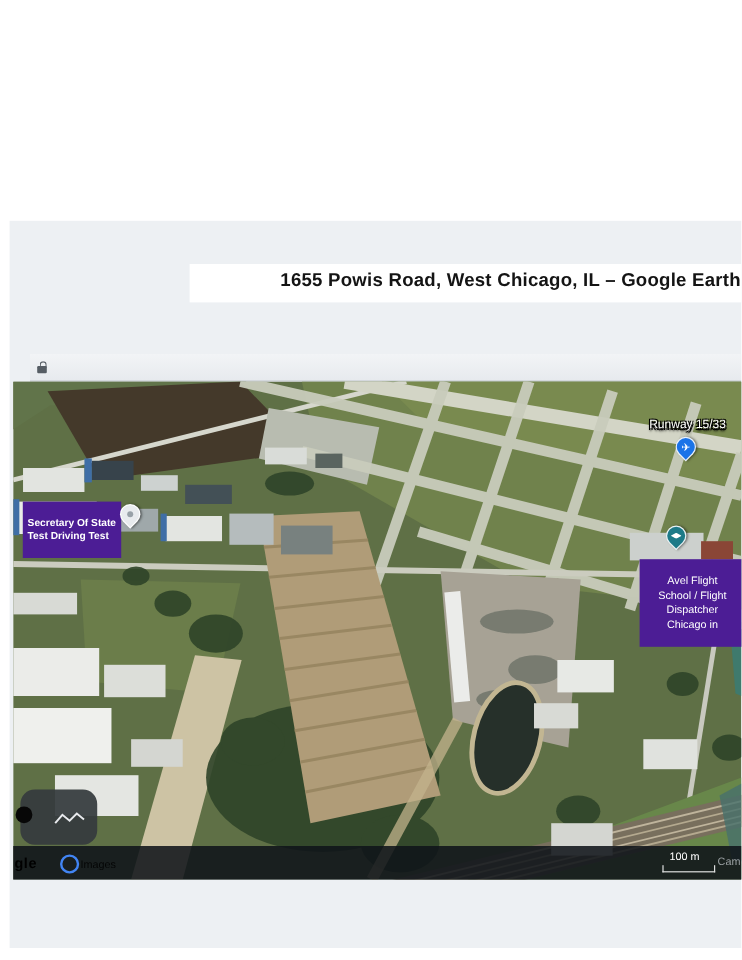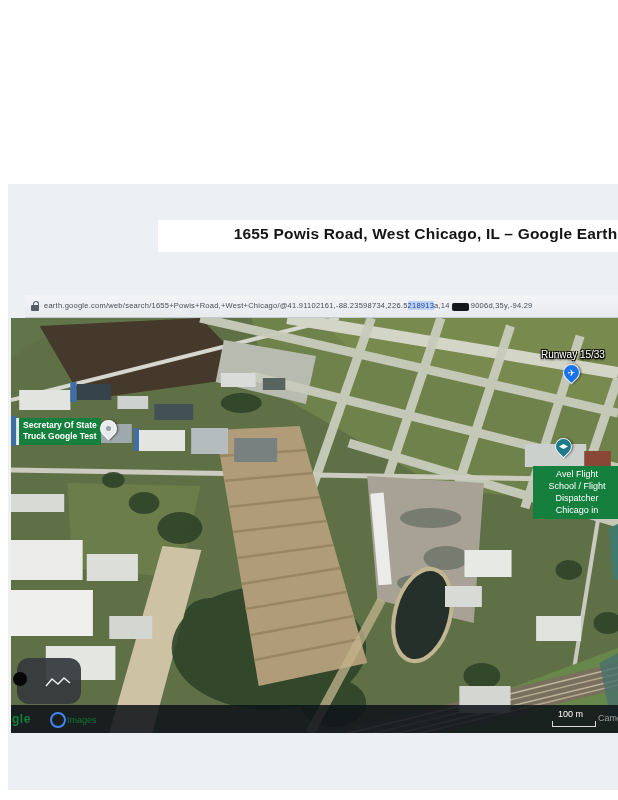--- a/index.html
+++ b/index.html
@@ -21,37 +21,37 @@
   .url{font-size:7.5px;color:#474d54;white-space:nowrap;overflow:hidden;letter-spacing:.25px;}
   .url .sel{color:#1b3f9e;background:#bdd3f2;border-radius:1px;}
   .url .blob{display:inline-block;width:17px;height:8px;background:#15181c;border-radius:2px;
              vertical-align:middle;margin:0 2px;}
   
   .map{position:absolute;left:0;top:23px;width:593px;height:415px;overflow:visible;}
   .map svg{position:absolute;left:-14px;top:0;width:607px;height:415px;display:block;}
   
   .ge-outline{position:absolute;color:#fff;font-weight:400;font-size:10px;white-space:nowrap;
       text-shadow:-1px -1px 0 #000,1px -1px 0 #000,-1px 1px 0 #000,1px 1px 0 #000,0 2px 2px #000;}
-  .ge-box{position:absolute;background:#15803d;color:#fff;padding:2px 4px;line-height:1.35;}
+  .ge-box{position:absolute;background:#4c1d95;color:#fff;padding:12px 4px;line-height:1.35;}
   
   .pin{position:absolute;width:17px;height:17px;border-radius:50% 50% 50% 0;
        transform:rotate(-45deg);border:1px solid rgba(255,255,255,.9);
        box-shadow:1px 1px 2px rgba(0,0,0,.45);box-sizing:border-box;}
   .pin .glyph{position:absolute;inset:0;display:flex;align-items:center;justify-content:center;
               transform:rotate(45deg);color:#fff;}
   .pin-plane{background:#1a73e8;}
   .pin-plane .glyph{font-size:9px;}
   .pin-school{background:#1d7a88;}
   .cap{width:9px;height:5px;background:#fff;clip-path:polygon(50% 0,100% 50%,50% 100%,0 50%);}
   .pin-light{background:#e8ebee;}
   .dot-inner{width:5px;height:5px;border-radius:50%;background:#98a1a8;}
   
   .statusbar{position:absolute;left:-14px;bottom:0;width:607px;height:28px;
              background:rgba(15,20,25,.87);}
-  .sb-item{position:absolute;color:#15803d;font-size:9px;}
+  .sb-item{position:absolute;color:#000000;font-size:9px;}
   .logo-part{left:1px;top:7px;font-size:12px;font-weight:700;letter-spacing:.5px;}
   .ring{position:absolute;left:39px;top:7px;width:12px;height:12px;border:2.5px solid #4285f4;
         border-radius:50%;box-sizing:content-box;}
   .images-lbl{left:56px;top:10px;opacity:.85;}
   .scale-lbl{left:547px;top:4px;color:#fff;}
   .scale-bar{position:absolute;left:541px;top:16px;width:42px;height:5px;
              border-left:1.5px solid #fff;border-right:1.5px solid #fff;border-bottom:1.5px solid #fff;opacity:.85;}
   .camera-lbl{left:587px;top:8px;width:22px;overflow:hidden;color:#c3c8cc;opacity:.75;white-space:nowrap;}
   
   .overlay-card{position:absolute;left:17px;top:658px;width:64px;height:46px;
@@ -67,21 +67,20 @@
   <div class="paper"></div>
 
   <div class="title-band">
     <div class="page-title">1655 Powis Road, West Chicago, IL – Google Earth</div>
   </div>
 
   <div class="shot">
 
     <div class="urlbar">
       <span class="lock"></span>
-      <span class="url"><span>earth.google.com/web/search/1655+Powis+Road,+West+Chicago/@41.91102161,-88.23598734,226.5</span><span class="sel">218913</span><span>a,14</span><span class="blob"></span><span>9006d,35y,-94.29</span></span>
     </div>
 
     <div class="map">
       <svg viewBox="0 0 593 415" preserveAspectRatio="none">
         <rect width="593" height="415" fill="#5f7046"></rect>
 
         <polygon points="235,0 593,0 593,190 420,170 250,70" fill="#70824c"></polygon>
         <polygon points="300,0 593,0 593,90 330,30" fill="#798a4f"></polygon>
 
         <polygon points="0,0 190,0 170,12 30,20 0,40" fill="#61744a"></polygon>
@@ -191,21 +190,21 @@
         </g>
       </svg>
 
       <div class="ge-outline" style="left:516px;top:31px;">Runway 15/33</div>
       <div class="pin pin-plane" style="left:538px;top:46px;">
         <span class="glyph">✈</span>
       </div>
 
       <div class="ge-box" style="left:-6px;top:100px;font-size:8.5px;font-weight:700;">
         <div>Secretary Of State</div>
-        <div>Truck Google Test</div>
+        <div>Test Driving Test</div>
       </div>
       <div class="pin pin-light" style="left:75px;top:102px;">
         <span class="glyph">
             <span class="dot-inner"></span>
           </span>
       </div>
 
       <div class="pin pin-school" style="left:530px;top:120px;">
         <span class="glyph">
             <span class="cap"></span>

